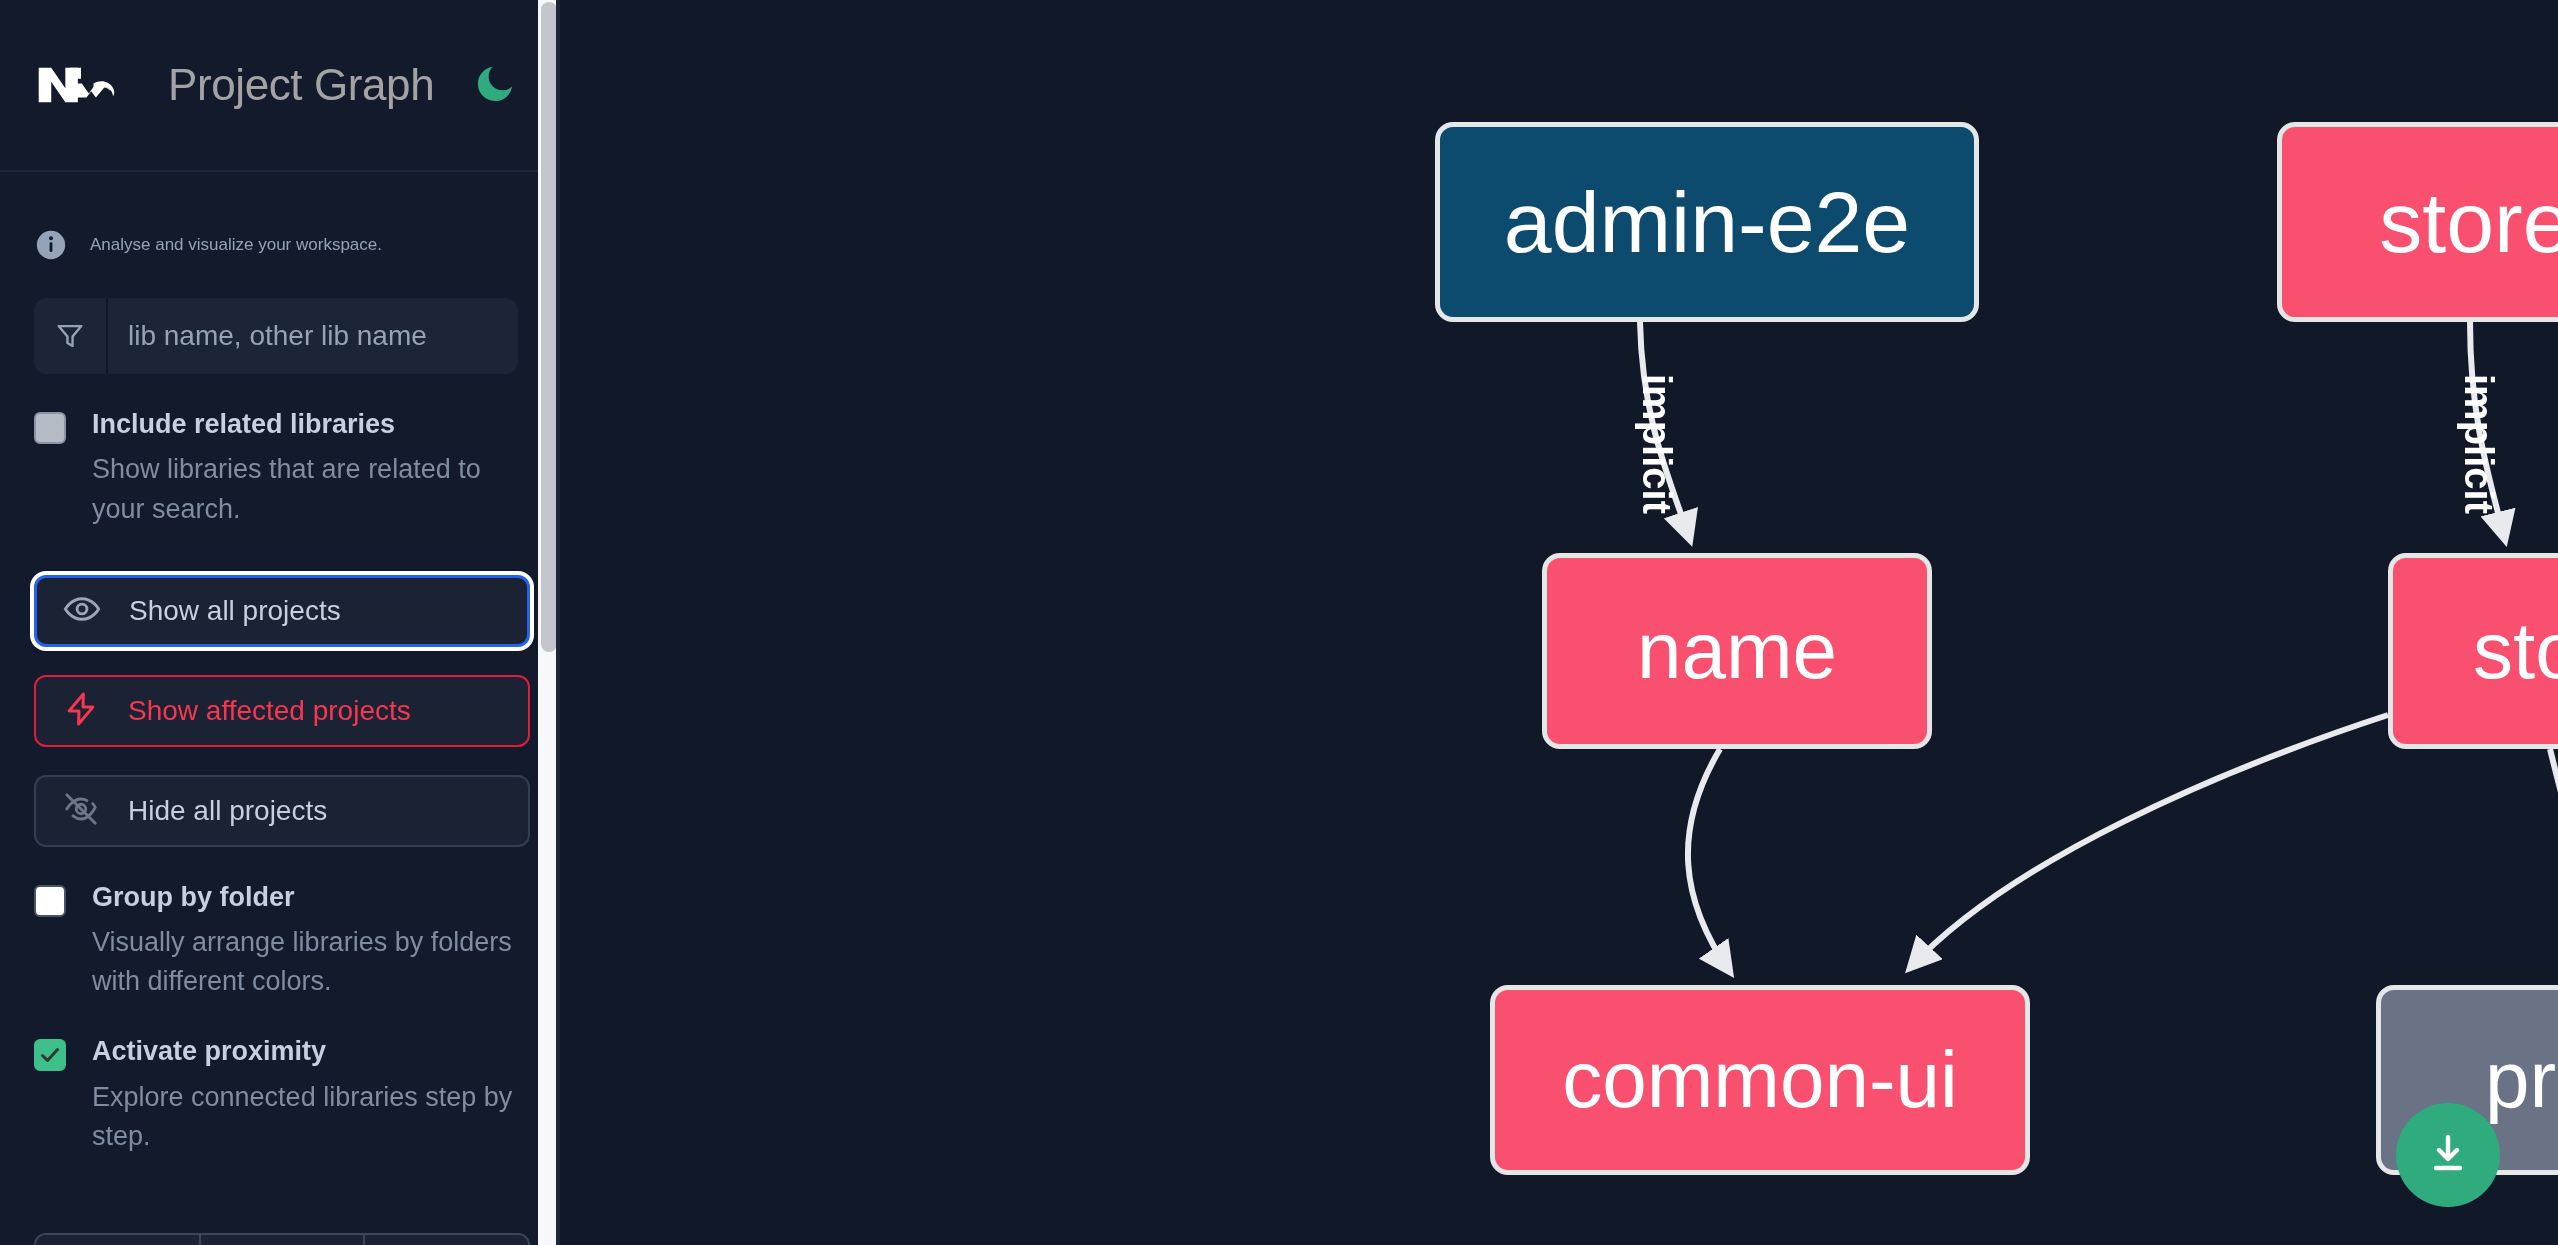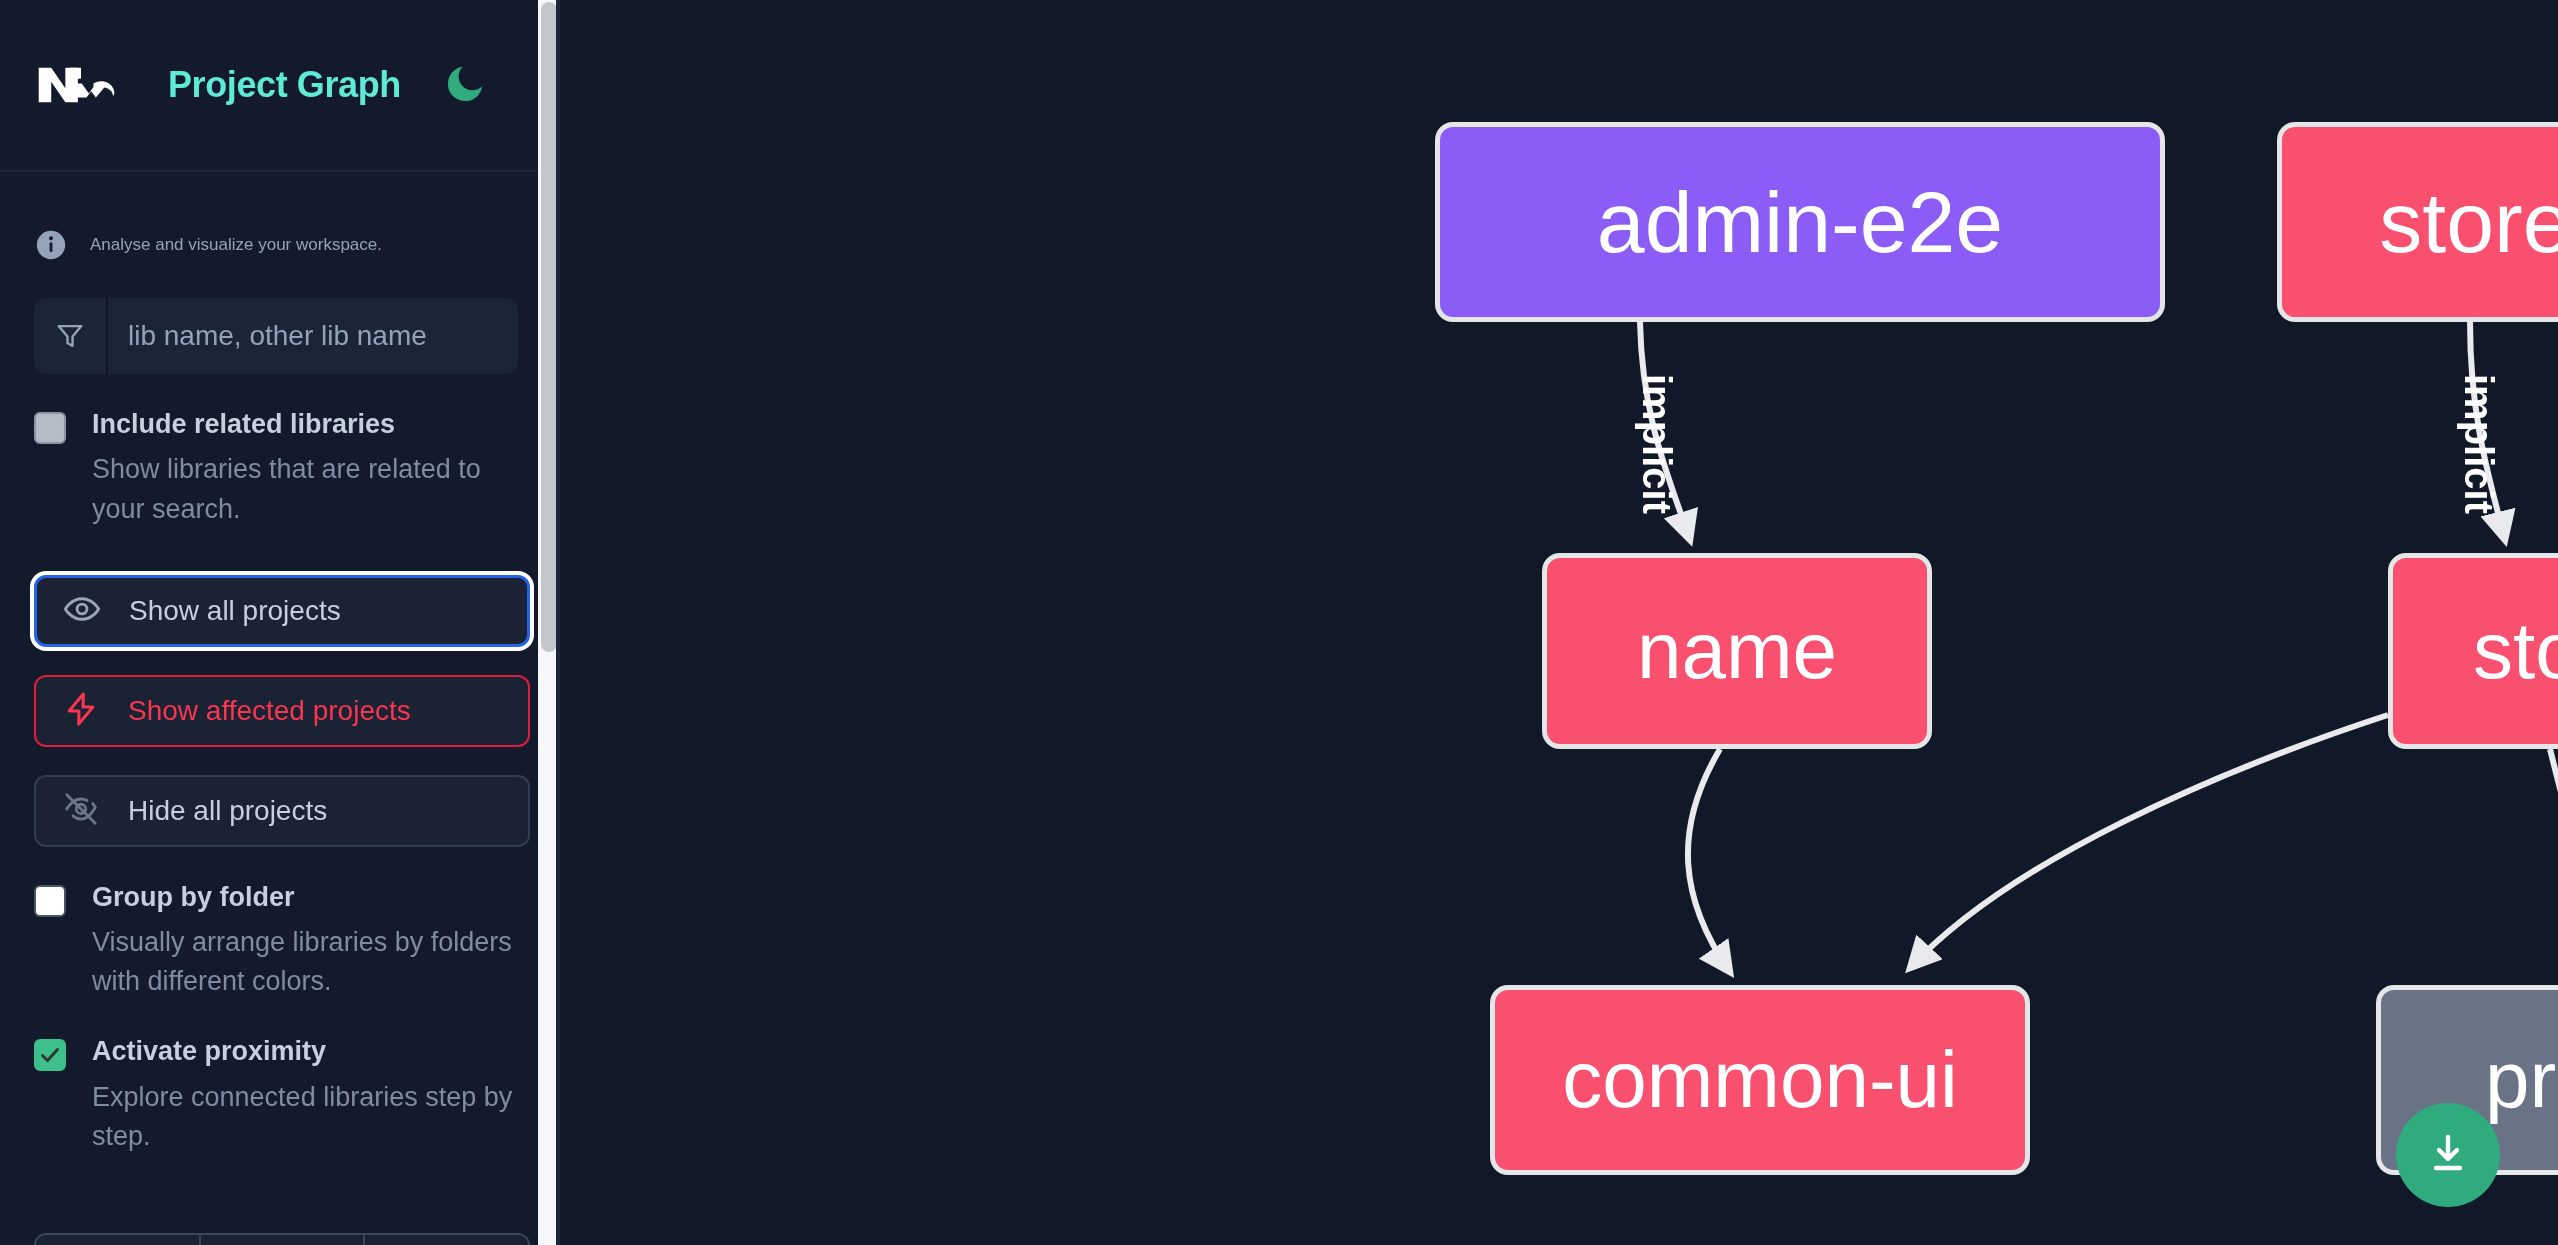--- a/index.html
+++ b/index.html
@@ -25,21 +25,21 @@
   }
   .sb-header {
     height: 172px;
     display: flex; align-items: center;
     padding: 0 34px;
     border-bottom: 2px solid #1d2639;
     background: #131a2b;
   }
   .nx-logo { width: 94px; height: 64px; flex: 0 0 94px; }
   .app-title {
-    font-size: 36px; font-weight: 700; color: #5eead4;
+    font-size: 44px; font-weight: 400; color: #a3a3a3;
     margin-left: 40px; letter-spacing: -0.4px;
     white-space: nowrap;
   }
   .moon-btn {
     margin-left: 38px; width: 52px; height: 52px;
     display: flex; align-items: center; justify-content: center;
     background: none; border: none; cursor: pointer;
   }
 
   .sb-tagline {
@@ -325,21 +325,21 @@
         <path d="M 1828 715 C 1660 770 1450 860 1350 968"></path>
         <path d="M 1990 749 C 2010 830 2030 900 2052 968"></path>
       </g>
 
       <g fill="#ffffff" font-family="Liberation Sans, sans-serif" font-size="40" font-weight="700">
         <text transform="translate(1094,444) rotate(90)" text-anchor="middle" dominant-baseline="middle">implicit</text>
         <text transform="translate(1916,444) rotate(90)" text-anchor="middle" dominant-baseline="middle">implicit</text>
       </g>
     </svg>
 
-    <div class="node" style="left:875px;top:122px;width:730px;height:200px;background:#8b5cf6;">
+    <div class="node" style="left:875px;top:122px;width:544px;height:200px;background:#0c4a6e;">
       <span class="node-label" style="font-size:86px;">admin-e2e</span>
     </div>
 
     <div class="node" style="left:1717px;top:122px;width:568px;height:200px;background:#f9506f;">
       <span class="node-label" style="font-size:86px;">store-e2e</span>
     </div>
 
     <div class="node" style="left:982px;top:553px;width:390px;height:196px;background:#f9506f;">
       <span class="node-label" style="font-size:80px;">name</span>
     </div>

